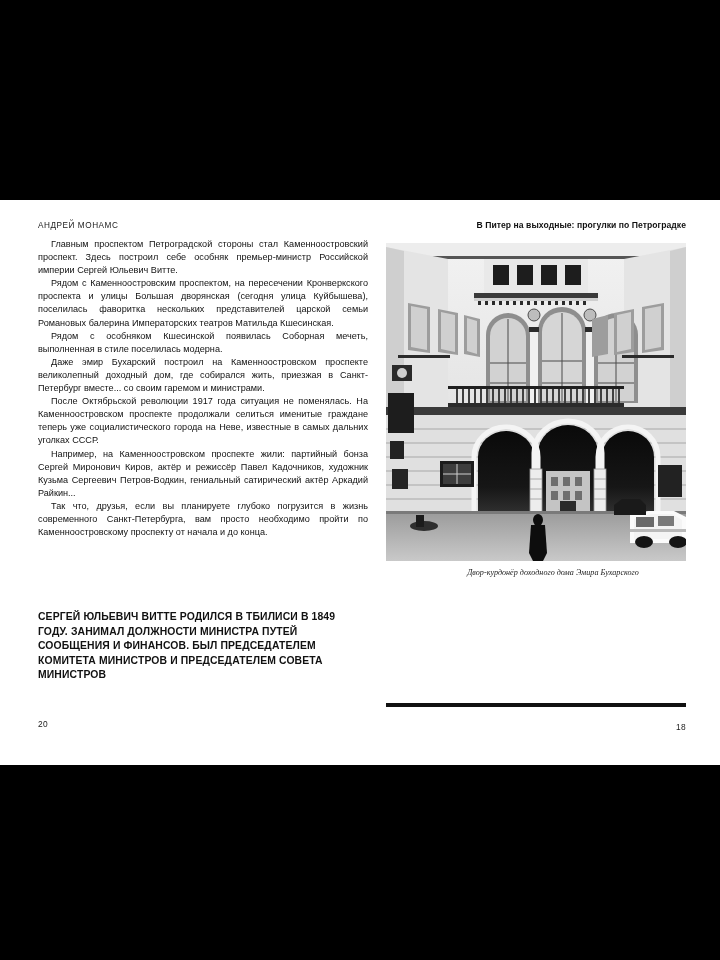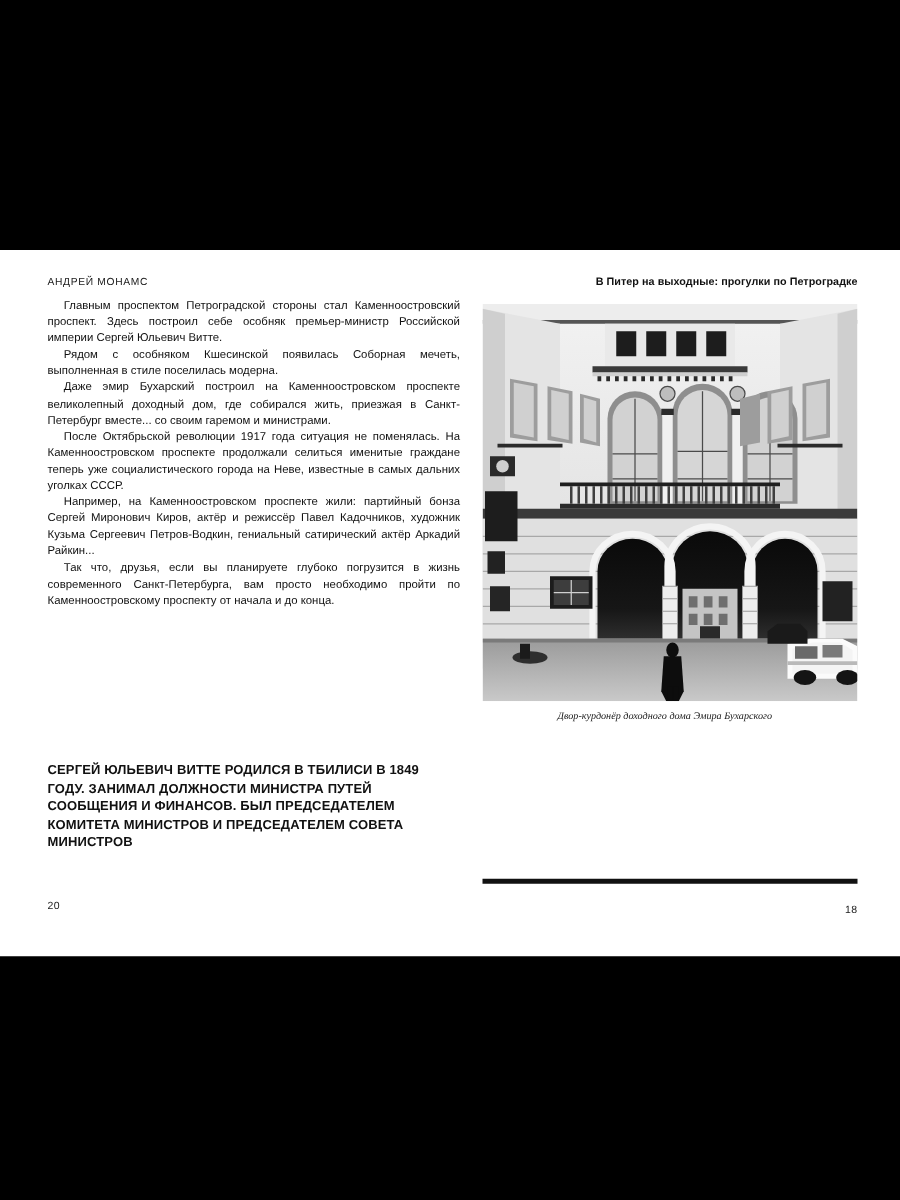--- a/index.html
+++ b/index.html
@@ -37,20 +37,21 @@
     top: 0;
     width: 330px;
     height: 565px;
   }
   .page-right {
     position: absolute;
     left: 386px;
     top: 0;
     width: 300px;
     height: 565px;
+    text-align: center;
   }
 
   
   .runhead-left {
     position: absolute;
     left: 0;
     top: 21px;
     font-size: 8.2px;
     letter-spacing: 0.55px;
     color: #1a1a1a;
@@ -119,21 +120,20 @@
     position: absolute;
     left: 34px;
     top: 368px;
     width: 266px;
     font-family: "Liberation Serif", serif;
     font-style: italic;
     font-size: 8.1px;
     line-height: 10px;
     color: #1a1a1a;
     letter-spacing: 0.02px;
-    margin-left: 26px;
   }
 
   
   .contquote {
     position: absolute;
     left: 0;
     top: 397px;
     width: 300px;
     font-size: 10.4px;
     line-height: 14.6px;
@@ -176,20 +176,21 @@
 <div id="viewport">
 
   <div id="page-spread">
 
     <div class="page-left">
 
       <div class="runhead-left">АНДРЕЙ МОНАМС</div>
 
       <div class="bodycopy">
         <p>Главным проспектом Петроградской стороны стал Каменноостровский проспект. Здесь построил себе особняк премьер-министр Российской империи Сергей Юльевич Витте.</p>
+        <p>Рядом с Каменноостровским проспектом, на пересечении Кронверкского проспекта и улицы Большая дворянская (сегодня улица Куйбышева), поселилась фаворитка нескольких представителей царской семьи Романовых балерина Императорских театров Матильда Кшесинская.</p>
         <p>Рядом с особняком Кшесинской появилась Соборная мечеть, выполненная в стиле поселилась модерна.</p>
         <p>Даже эмир Бухарский построил на Каменноостровском проспекте великолепный доходный дом, где собирался жить, приезжая в Санкт-Петербург вместе... со своим гаремом и министрами.</p>
         <p>После Октябрьской революции 1917 года ситуация не поменялась. На Каменноостровском проспекте продолжали селиться именитые граждане теперь уже социалистического города на Неве, известные в самых дальних уголках СССР.</p>
         <p>Например, на Каменноостровском проспекте жили: партийный бонза Сергей Миронович Киров, актёр и режиссёр Павел Кадочников, художник Кузьма Сергеевич Петров-Водкин, гениальный сатирический актёр Аркадий Райкин...</p>
         <p>Так что, друзья, если вы планируете глубоко погрузится в жизнь современного Санкт-Петербурга, вам просто необходимо пройти по Каменноостровскому проспекту от начала и до конца.</p>
       </div>
 
       <div class="pullquote">СЕРГЕЙ ЮЛЬЕВИЧ ВИТТЕ РОДИЛСЯ В ТБИЛИСИ В 1849 ГОДУ. ЗАНИМАЛ ДОЛЖНОСТИ МИНИСТРА ПУТЕЙ СООБЩЕНИЯ И ФИНАНСОВ. БЫЛ ПРЕДСЕДАТЕЛЕМ КОМИТЕТА МИНИСТРОВ И ПРЕДСЕДАТЕЛЕМ СОВЕТА МИНИСТРОВ</div>
 
       <div class="folio-left">20</div>

